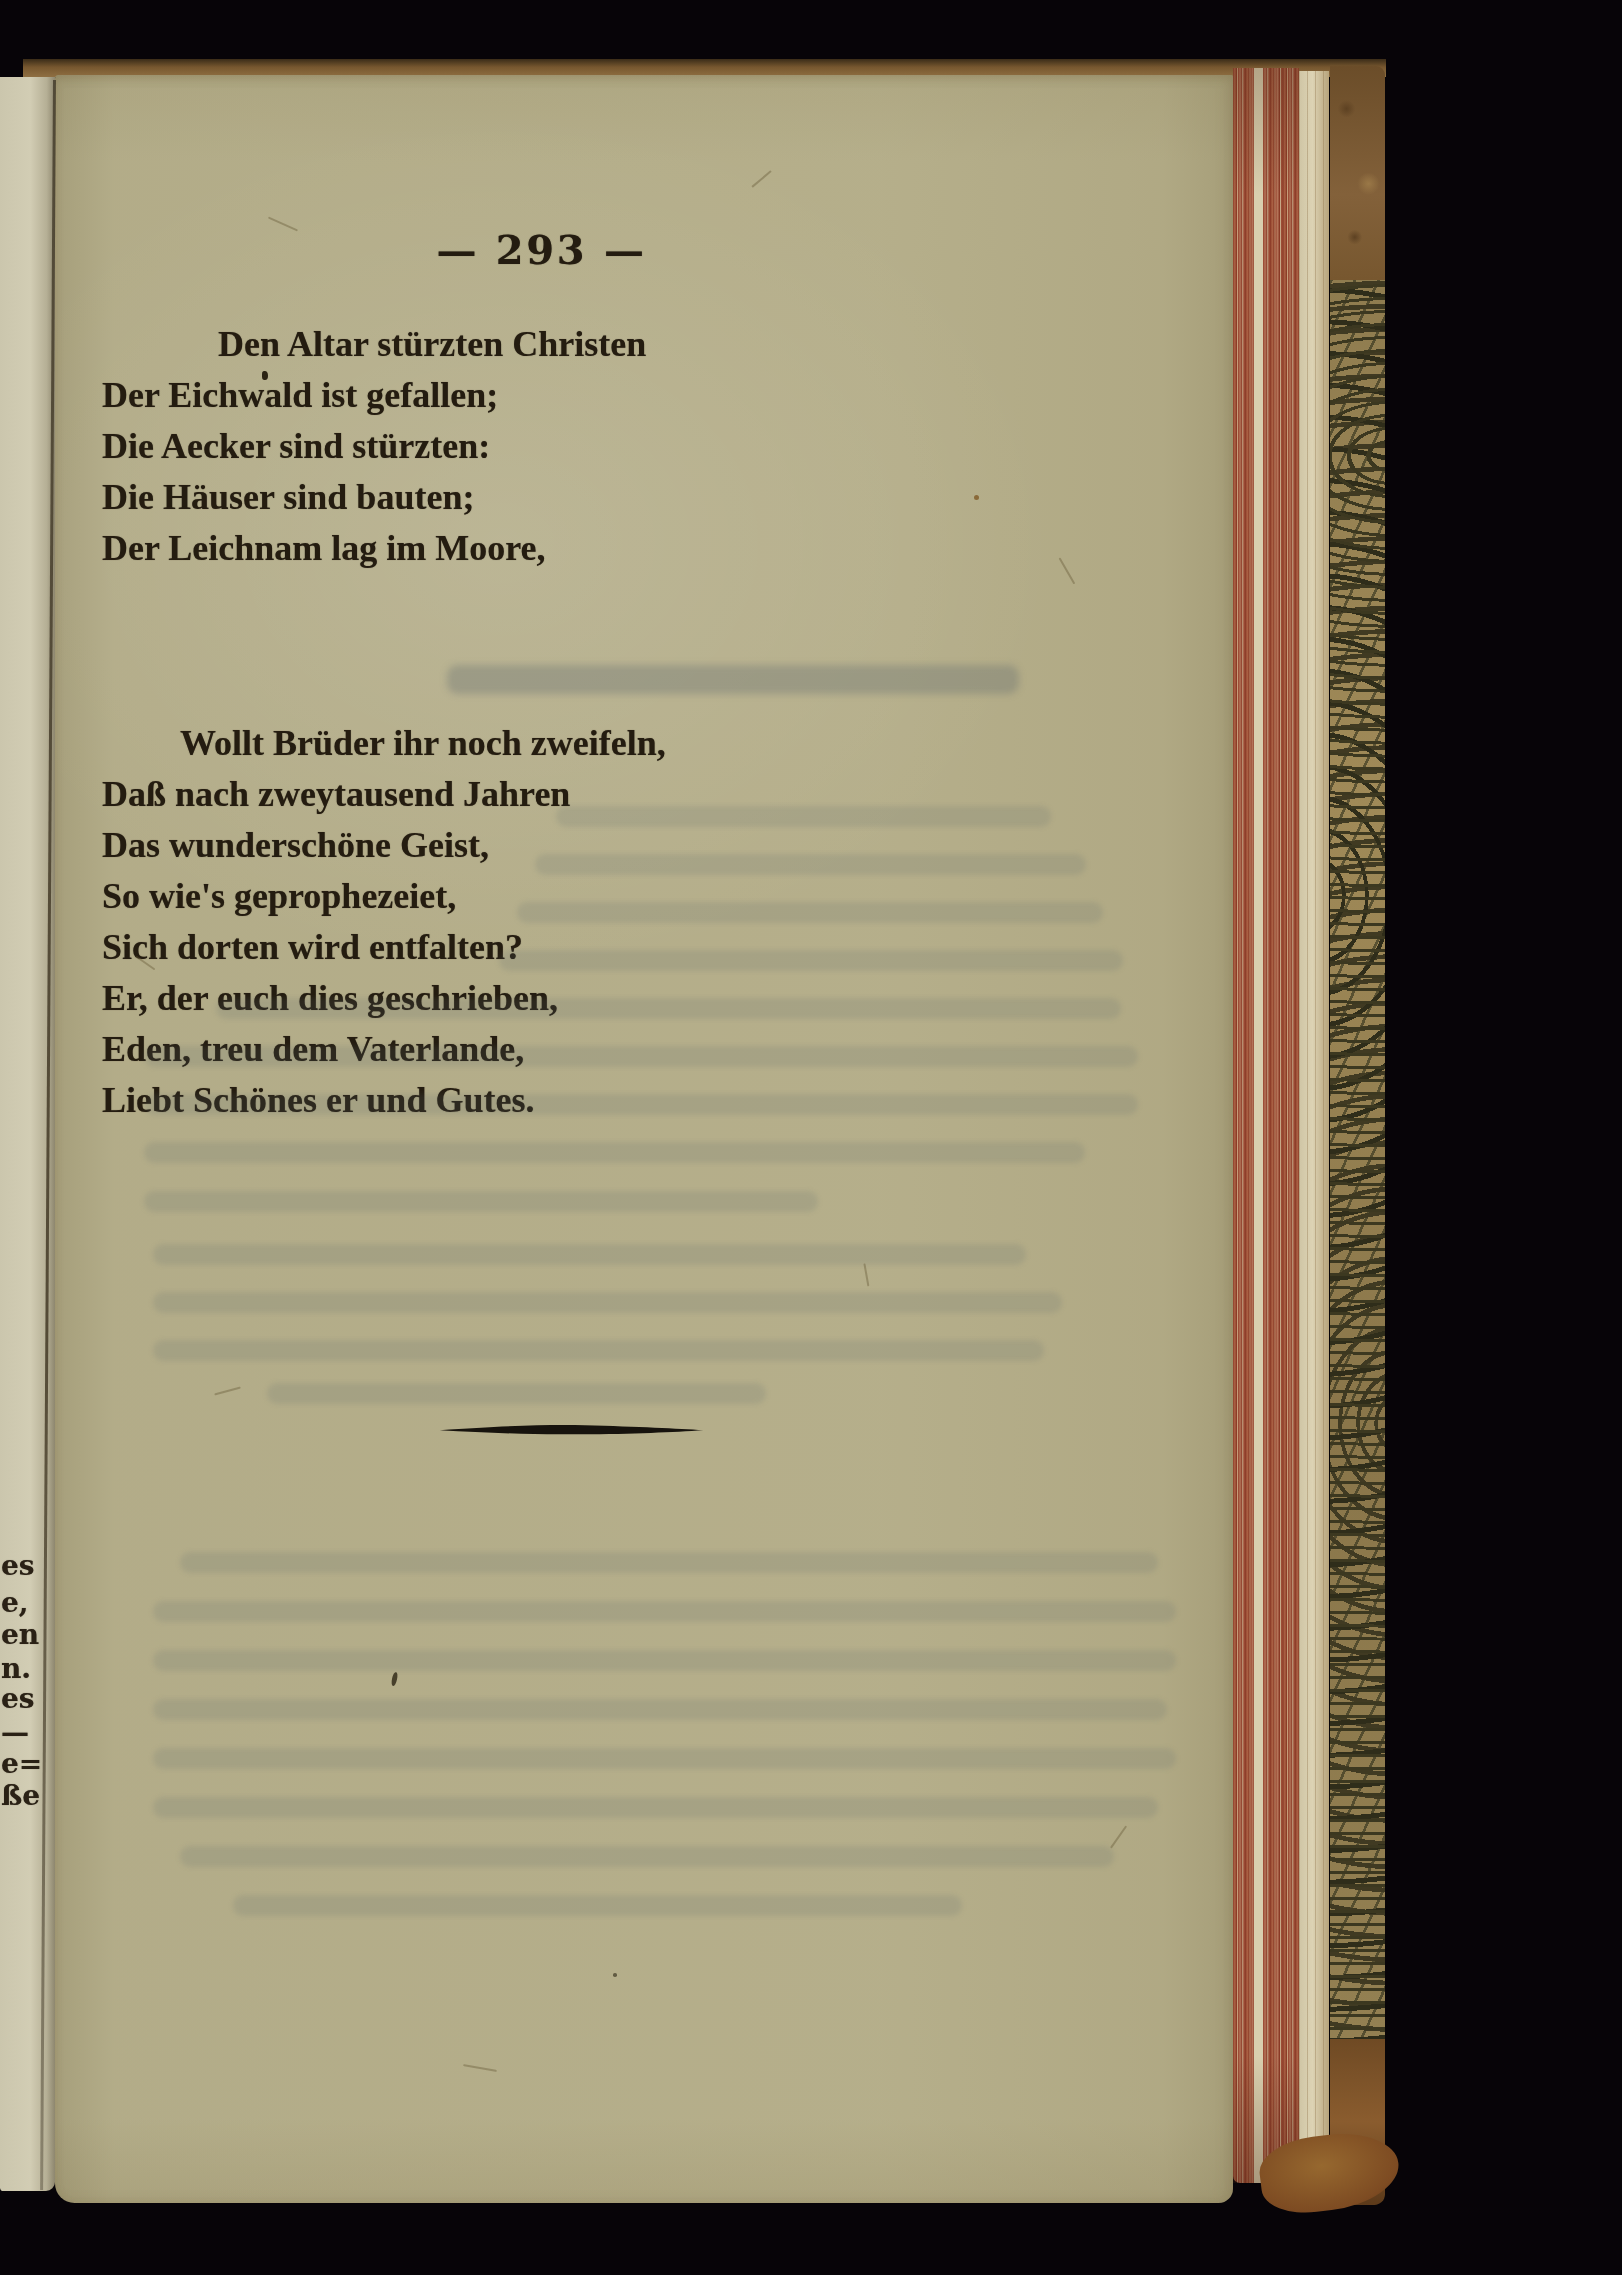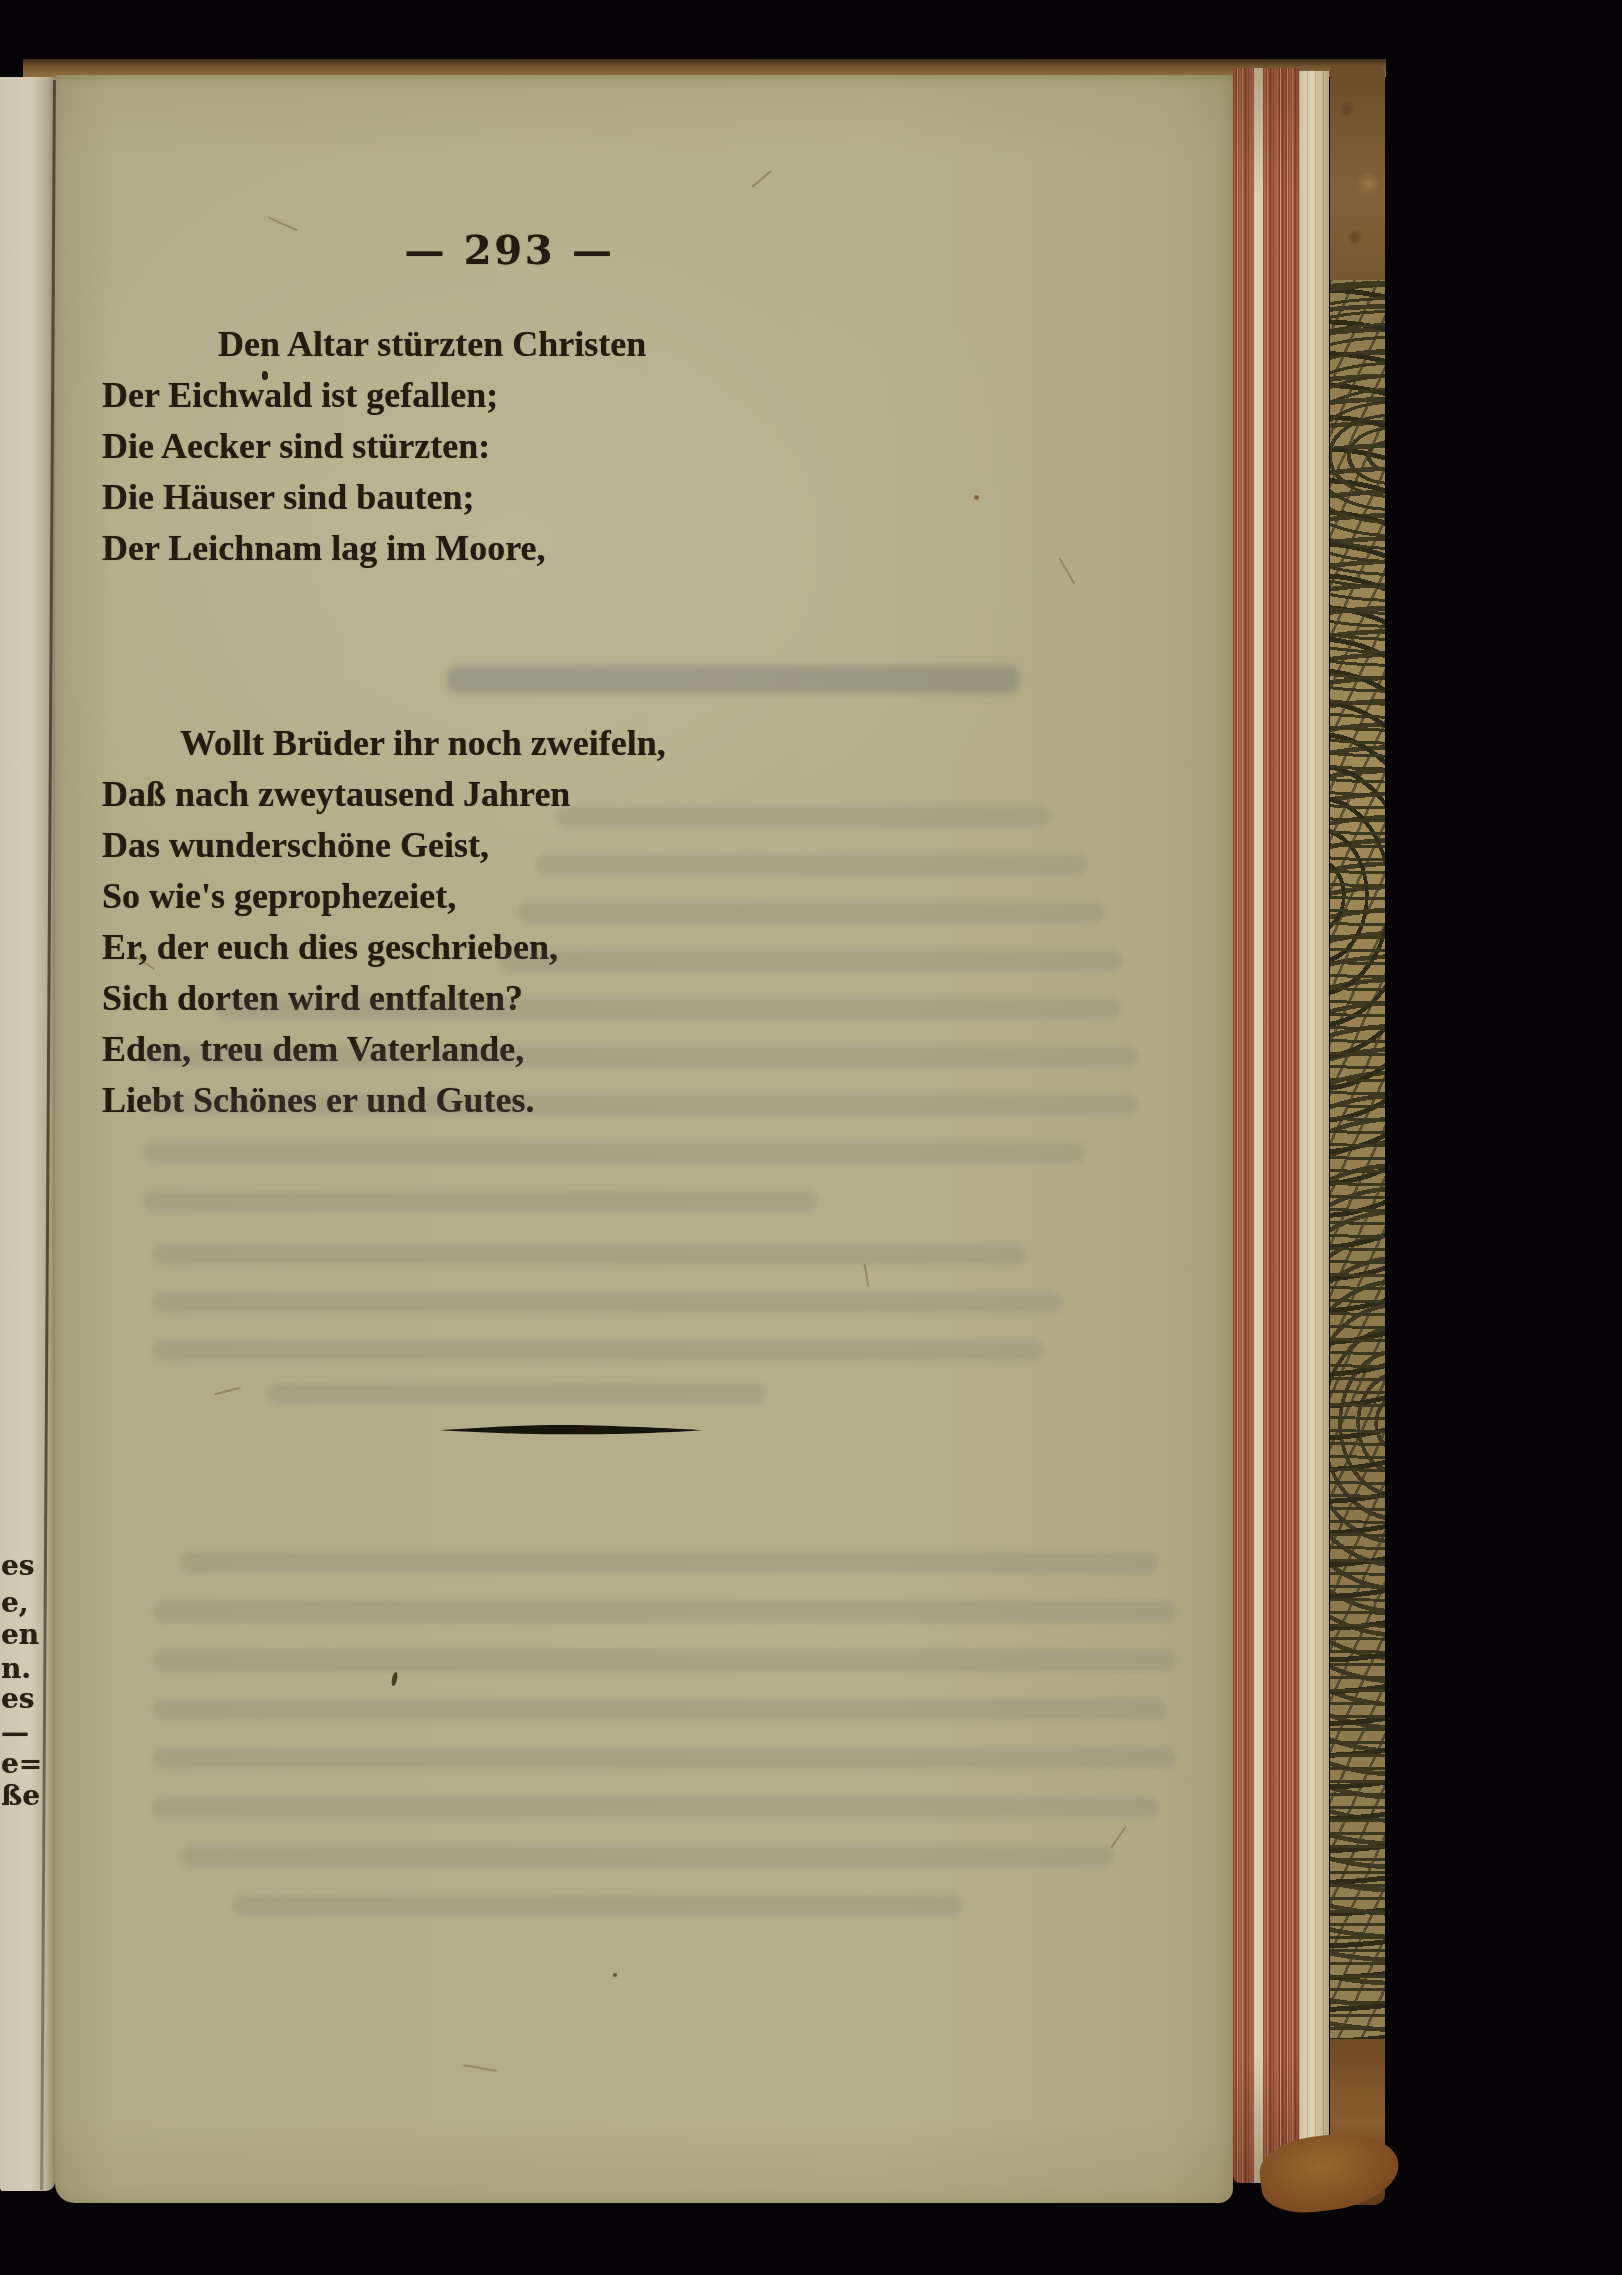--- a/index.html
+++ b/index.html
@@ -56,21 +56,21 @@
               background:linear-gradient(180deg,#6f4a24,#8a5c2e 50%,#5c3a1a);
               border-radius:0 0 10.7px 5.3px;}
   .corner-blob{position:absolute;left:1260px;top:2135px;width:139px;height:75px;
               background:radial-gradient(ellipse at 45% 40%, #96682f, #7d4b22 70%, #5c3516);
               border-radius:46% 54% 58% 42%;transform:rotate(-7deg);}
 
   
   .ink{color:#241c10;font-weight:700;}
   .page-number{position:absolute;left:55px;top:226px;width:909px;text-align:center;
                font-size:40px;letter-spacing:2.7px;
-               text-shadow:0 0 0.9px rgba(30,22,12,.55);}
+               text-shadow:0 0 0.9px rgba(30,22,12,.55);padding-left:32px;}
   .stanza{position:absolute;left:102px;font-size:36px;line-height:51px;width:802px;
           text-shadow:0 0 0.9px rgba(30,22,12,.5);}
   .stanza .line{white-space:nowrap;font-family:Liberation Serif, serif;}
   .indent-lg{text-indent:116px;}
   .indent-md{text-indent:78px;}
 
   .divider{position:absolute;left:438px;top:1423px;}
 
   
   .bleed{position:absolute;height:21.4px;border-radius:10.7px;
@@ -113,22 +113,22 @@
     <div class="line">Die Aecker sind stürzten:</div>
     <div class="line">Die Häuser sind bauten;</div>
     <div class="line">Der Leichnam lag im Moore,</div>
   </div>
 
   <div class="stanza ink" style="top:718px">
     <div class="line indent-md">Wollt Brüder ihr noch zweifeln,</div>
     <div class="line">Daß nach zweytausend Jahren</div>
     <div class="line">Das wunderschöne Geist,</div>
     <div class="line">So wie's geprophezeiet,</div>
+    <div class="line">Sich dorten wird entfalten?</div>
     <div class="line">Er, der euch dies geschrieben,</div>
-    <div class="line">Sich dorten wird entfalten?</div>
     <div class="line">Eden, treu dem Vaterlande,</div>
     <div class="line">Liebt Schönes er und Gutes.</div>
   </div>
 
   <svg class="divider" width="267" height="14.3" viewBox="0 0 300 16">
     <path d="M2 8 C 70 3.5, 120 1.5, 165 2.5 C 225 4, 270 6.5, 298 8
              C 265 10, 220 12.5, 160 12.5 C 110 13.5, 58 11, 2 8 Z" fill="#17130d"></path>
   </svg>
 
   <div class="bleed strong" style="left:447px;top:665px;width:572px"></div>

